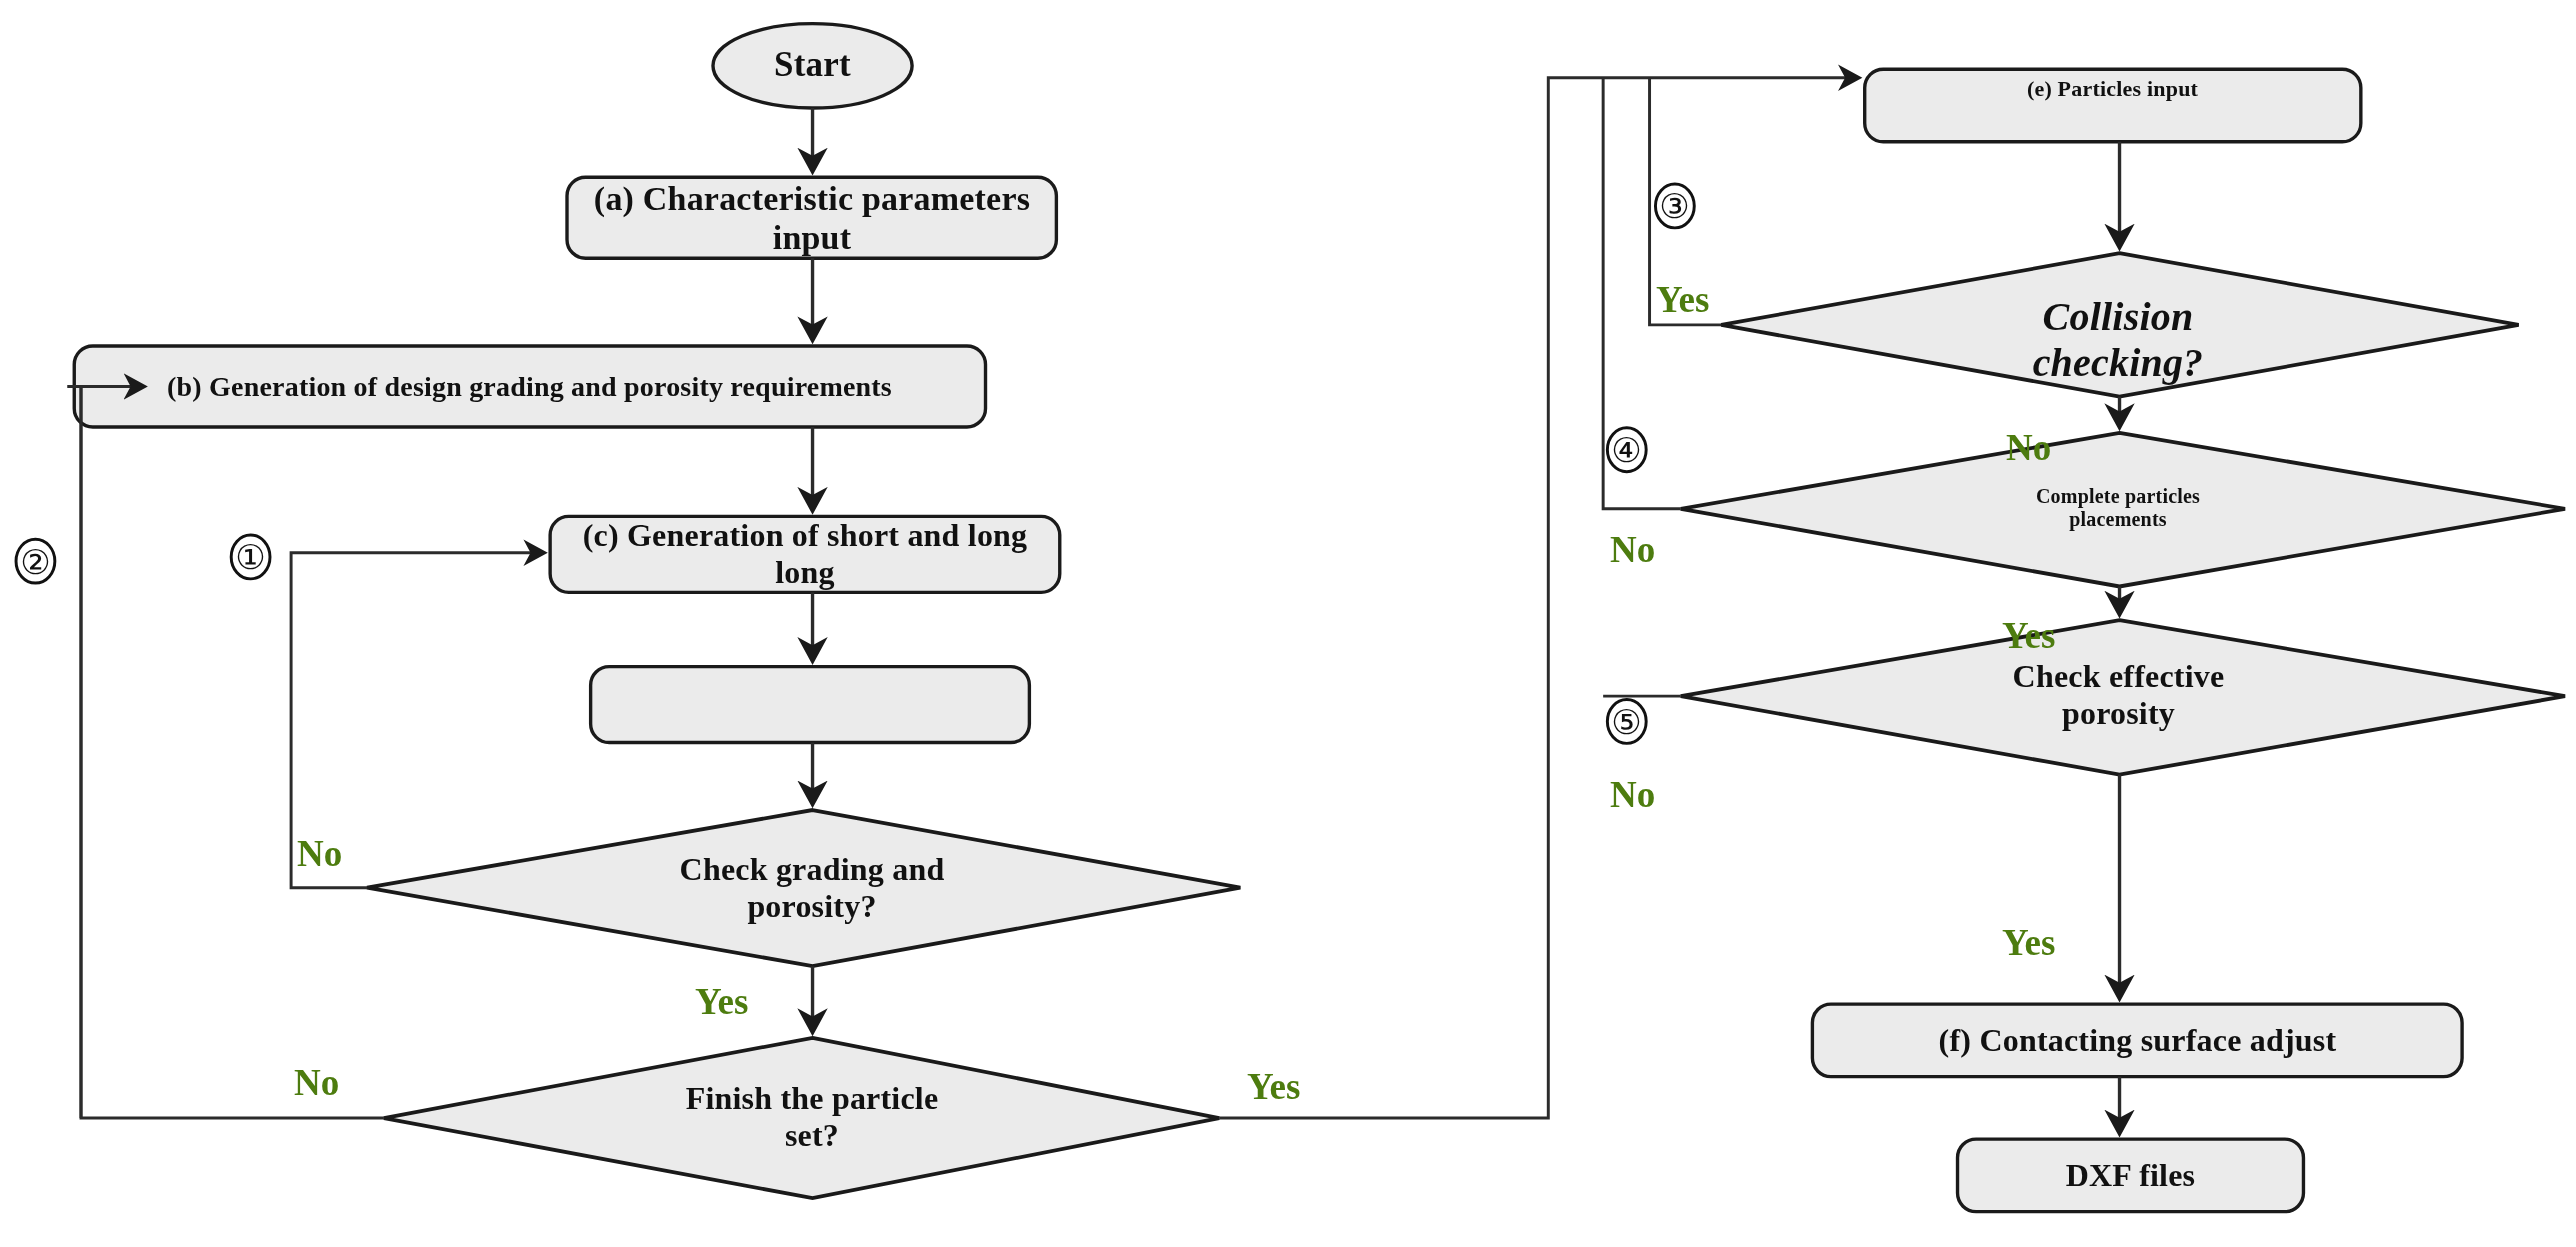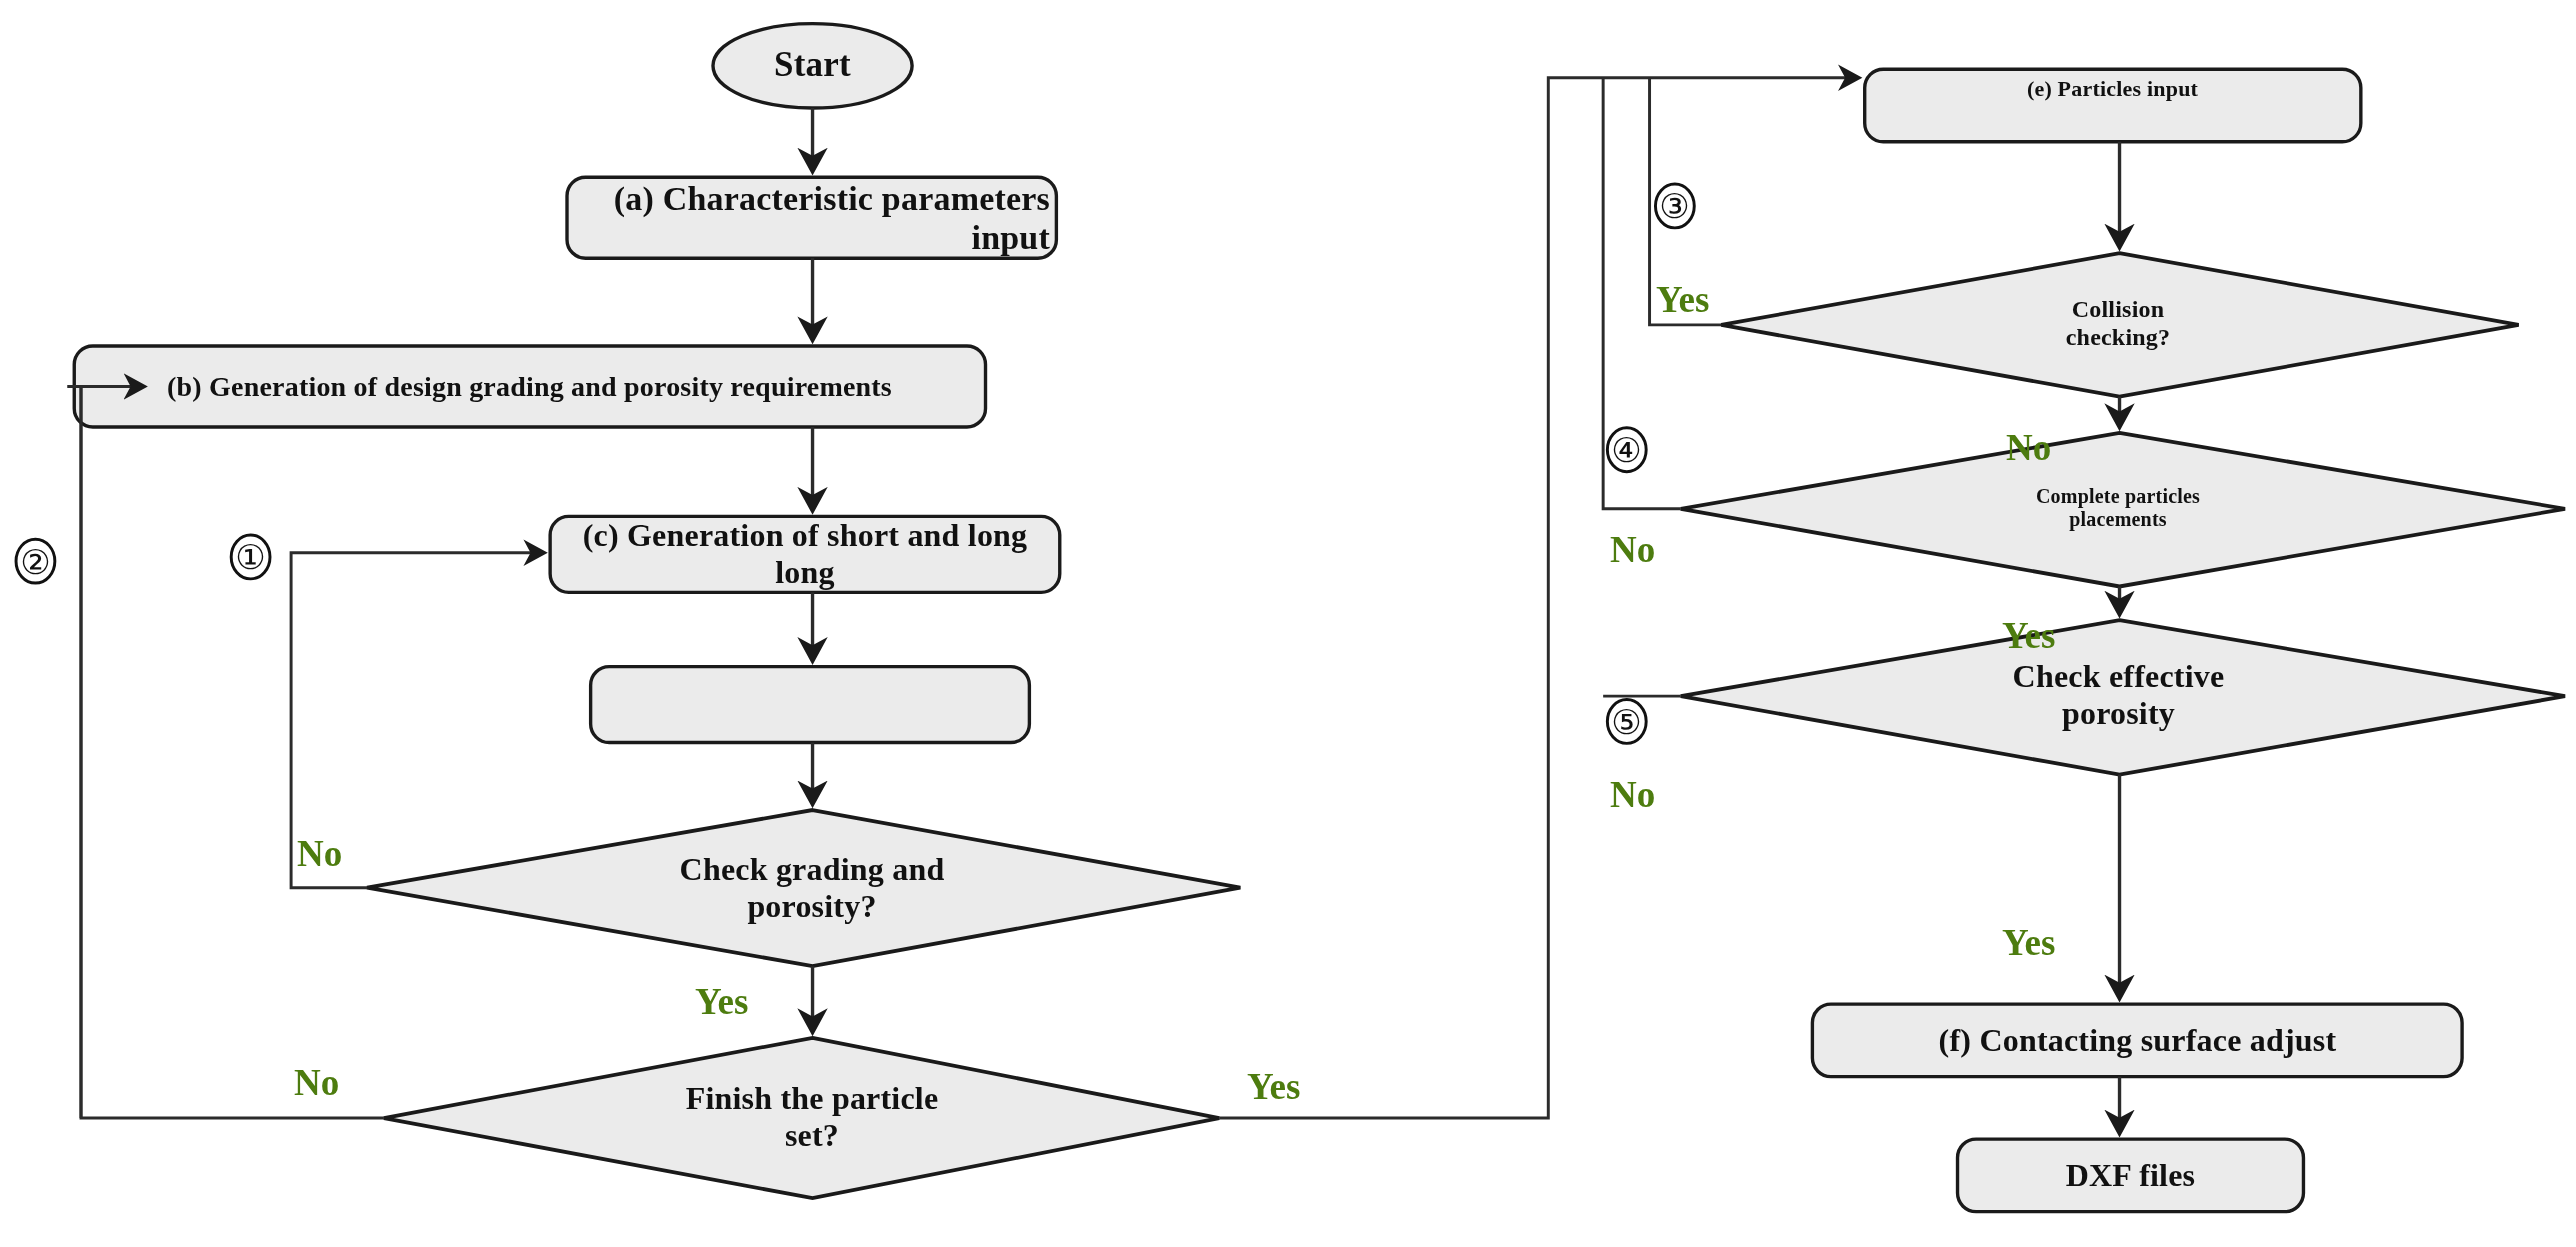--- a/index.html
+++ b/index.html
@@ -126,36 +126,36 @@
 
     <ellipse cx="42" cy="665" rx="23" ry="26" class="circ"></ellipse>
     <ellipse cx="297" cy="660" rx="23" ry="26" class="circ"></ellipse>
     <ellipse cx="1985" cy="244" rx="23" ry="26" class="circ"></ellipse>
     <ellipse cx="1928" cy="533" rx="23" ry="26" class="circ"></ellipse>
     <ellipse cx="1928" cy="855" rx="23" ry="26" class="circ"></ellipse>
   </svg>
 
   <div class="node-text" style="left:713px; top:42px; width:199px; height:47px; font-size:35px;">Start</div>
 
-  <div class="node-text" style="left:574px; top:196px; width:476px; height:44px; font-size:34px;text-align:right;">(a) Characteristic  parameters  input</div>
+  <div class="node-text" style="left:574px; top:196px; width:476px; height:44px; font-size:34px;">(a) Characteristic  parameters  input</div>
 
   <div class="node-text" style="left:84px; top:365px; width:891px; height:44px; font-size:28px;text-align:right;">(b) Generation of design grading and porosity requirements</div>
 
   <div class="node-text" style="left:557px; top:532px; width:496px; height:44px; font-size:32px;">(c) Generation of short and long long</div>
 
 
   <div class="node-text" style="left:618px; top:844px; width:388px; height:88px; font-size:32px;">Check grading and
 porosity?</div>
 
   <div class="node-text" style="left:618px; top:1073px; width:388px; height:88px; font-size:32px;">Finish the particle
 set?</div>
 
   <div class="node-text" style="left:1871px; top:68px; width:483px; height:42px; font-size:22px;">(e) Particles input</div>
 
-  <div class="node-text" style="left:1941px; top:280px; width:354px; height:88px; font-size:24px;">Collision
+  <div class="node-text" style="left:1941px; top:296px; width:354px; height:88px; font-size:40px;font-style:italic;">Collision
 checking?</div>
 
   <div class="node-text" style="left:1905px; top:464px; width:426px; height:88px; font-size:20px;">Complete particles
 placements</div>
 
   <div class="node-text" style="left:1914px; top:651px; width:409px; height:88px; font-size:32px;">Check effective
 porosity</div>
 
   <div class="node-text" style="left:1821px; top:1020px; width:633px; height:42px; font-size:32px;">(f) Contacting surface adjust</div>
 

